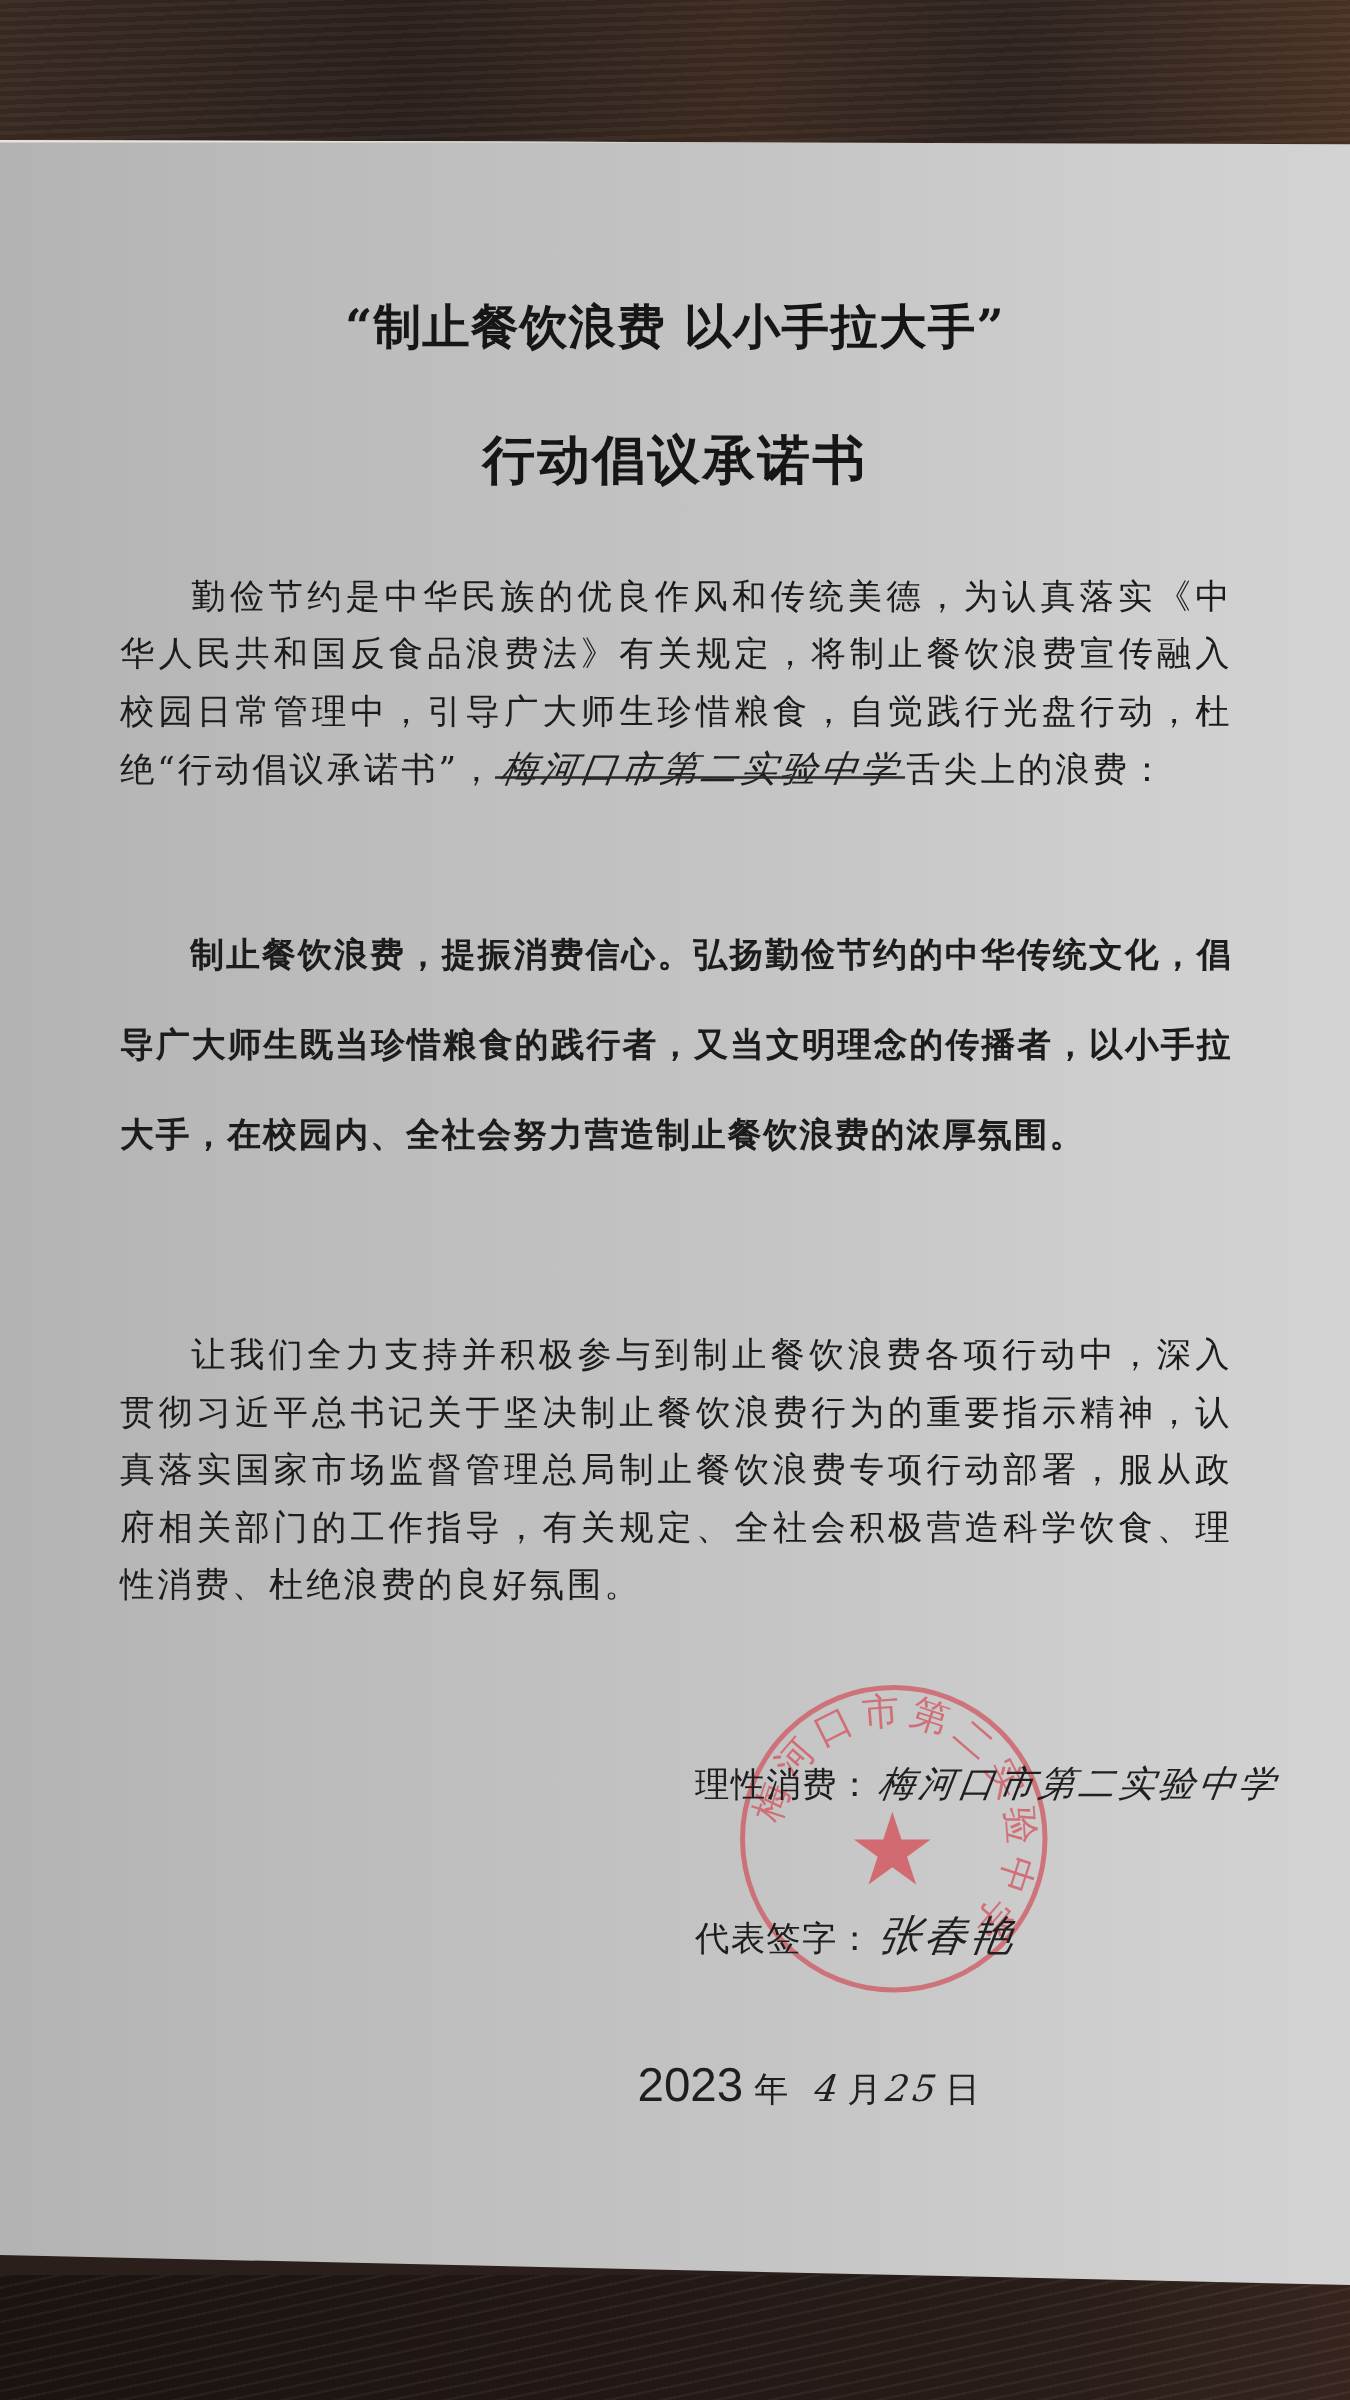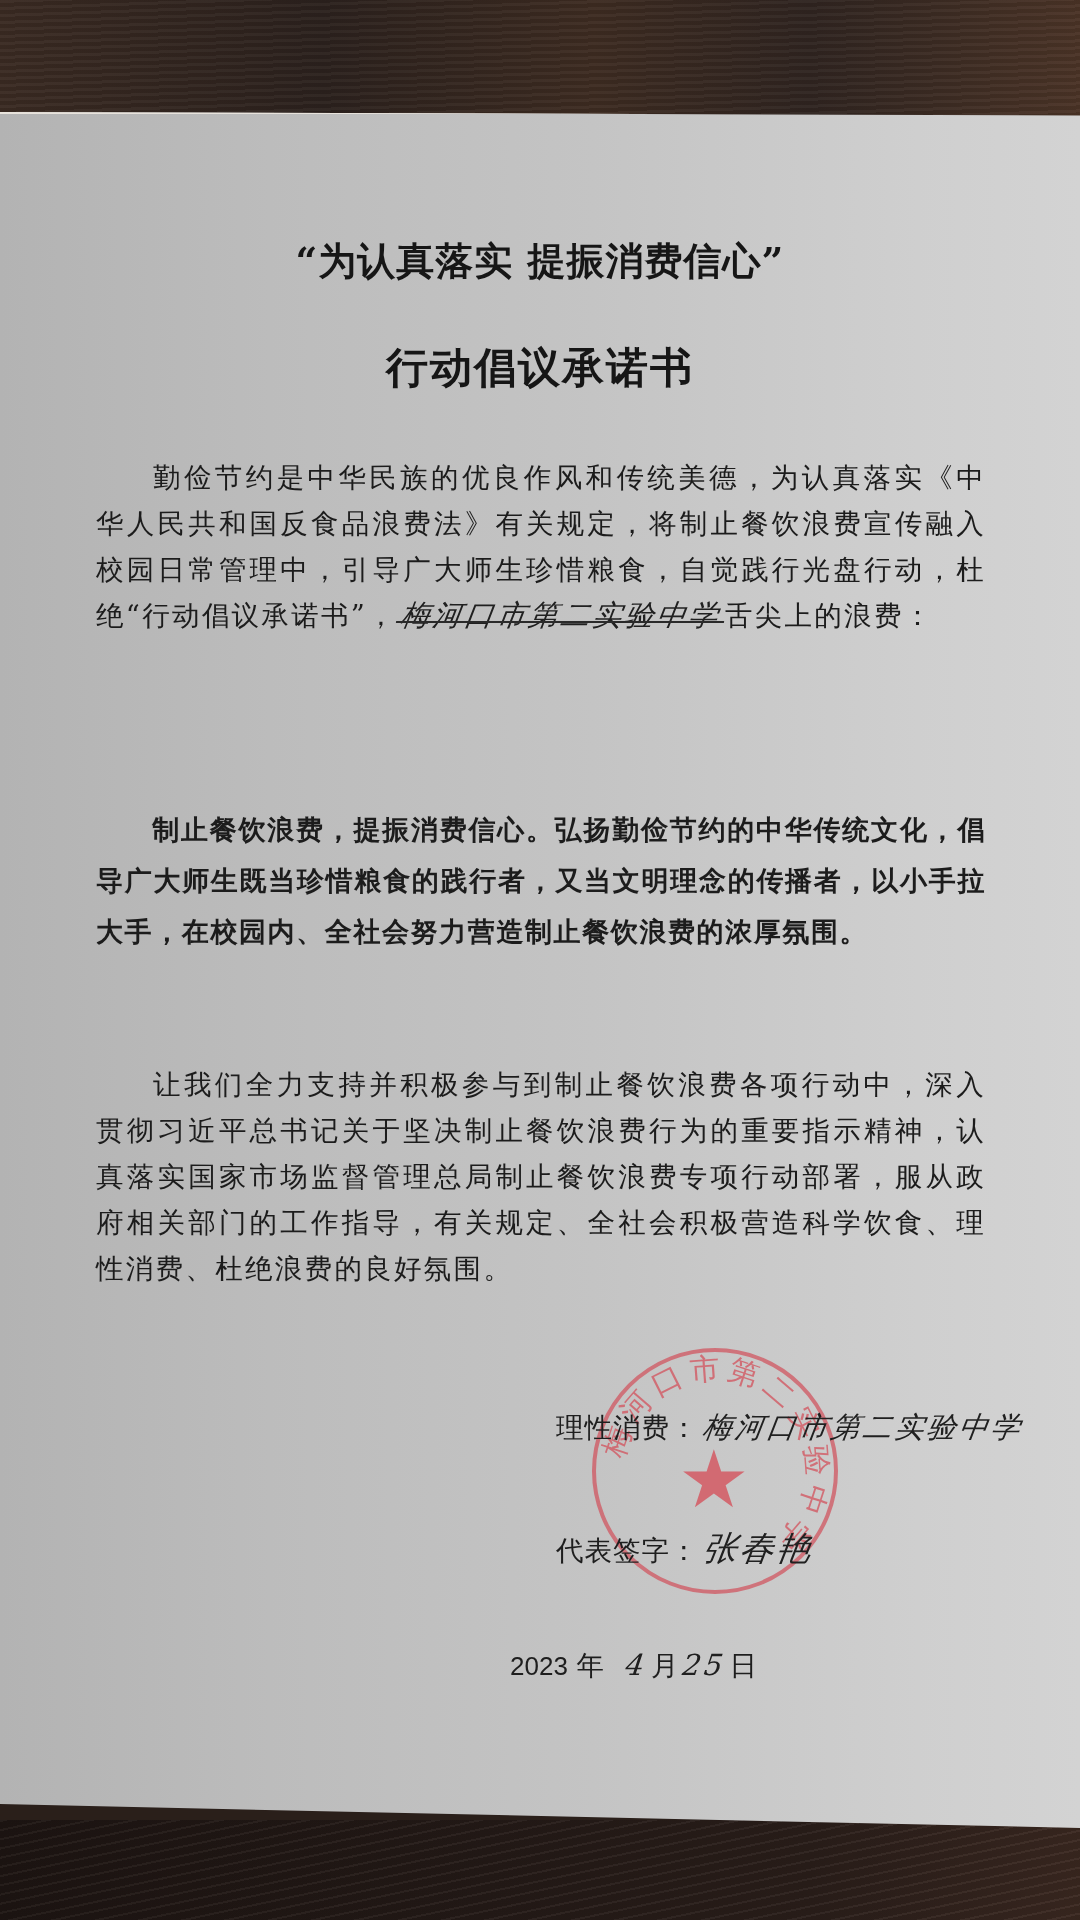--- a/index.html
+++ b/index.html
@@ -32,58 +32,58 @@
   }
   .title-1 { top: 236px; }
   .title-2 { top: 340px; font-size: 42px; letter-spacing: 2px; }
   .para {
     position: absolute; left: 96px; width: 890px;
     font-size: 27.5px; color: #1c1c1c; line-height: 46px;
     letter-spacing: 2.3px; text-align: justify;
   }
   .para .indent { display: inline-block; width: 56px; }
   .p1 { top: 454px; }
-  .p2 { top: 807px; font-family: Liberation Mono, monospace; font-weight: bold; line-height: 51px; letter-spacing: 1.6px; font-size: 27px; }
+  .p2 { top: 728px; font-family: Liberation Serif, serif; font-weight: bold; line-height: 72px; letter-spacing: 1.6px; font-size: 27px; }
   .p3 { top: 1061px; }
   .handwrite {
     display: inline-block; position: relative; padding: 0 4px;
     font-family: "DejaVu Serif", serif; font-style: italic; font-weight: normal;
     color: #202020; letter-spacing: 3px; transform: skewX(-8deg);
     font-size: 29px;
   }
   .handwrite.underlined::after {
     content: ""; position: absolute; left: 0; right: 0; top: 62%; height: 2px; background: #2a2a2a;
   }
   .sig-row {
     position: absolute; font-size: 27.5px; color: #1e1e1e; letter-spacing: 1px;
   }
   .sig-school { left: 556px; top: 1408px; }
   .sig-rep { left: 556px; top: 1526px; }
   .date-row { position: absolute; left: 510px; top: 1648px; font-size: 27.5px; color: #1e1e1e; }
-  .date-row .num { font-family: "Liberation Sans", sans-serif; font-size: 26px; }
+  .date-row .num { font-family: "Liberation Sans", sans-serif; font-size: 38px; }
   .stamp {
     position: absolute; left: 592px; top: 1348px; width: 246px; height: 246px;
     border: 4px solid rgba(208,86,96,0.75); border-radius: 50%;
     box-sizing: border-box;
   }
   .stamp svg { position: absolute; left: 0; top: 0; }
   .stamp .star {
     position: absolute; left: 82px; top: 88px; font-size: 80px; line-height: 1;
     color: rgba(212,82,92,0.8); font-family: "DejaVu Sans", sans-serif;
   }
 </style>
 </head>
 <body>
 
 <div class="wood-top"></div>
 <div class="wood-bottom"></div>
 
 <div class="paper"></div>
 
-<div class="title title-1">“为认真落实 提振消费信心”</div>
+<div class="title title-1">“制止餐饮浪费 以小手拉大手”</div>
 <div class="title title-2">行动倡议承诺书</div>
 
 <div class="para p1"><span class="indent"></span><span>勤俭节约是中华民族的优良作风和传统美德，为认真落实《中华人民共和国反食品浪费法》有关规定，将制止餐饮浪费宣传融入校园日常管理中，引导广大师生珍惜粮食，自觉践行光盘行动，杜绝“行动倡议承诺书”，</span><span class="handwrite underlined">梅河口市第二实验中学</span><span>舌尖上的浪费：</span></div>
 
 <div class="para p2"><span class="indent"></span><span>制止餐饮浪费，提振消费信心。弘扬勤俭节约的中华传统文化，倡导广大师生既当珍惜粮食的践行者，又当文明理念的传播者，以小手拉大手，在校园内、全社会努力营造制止餐饮浪费的浓厚氛围。</span></div>
 
 <div class="para p3"><span class="indent"></span><span>让我们全力支持并积极参与到制止餐饮浪费各项行动中，深入贯彻习近平总书记关于坚决制止餐饮浪费行为的重要指示精神，认真落实国家市场监督管理总局制止餐饮浪费专项行动部署，服从政府相关部门的工作指导，有关规定、全社会积极营造科学饮食、理性消费、杜绝浪费的良好氛围。</span></div>
 
 <div class="stamp">
   <svg width="238" height="238" viewBox="0 0 238 238">

